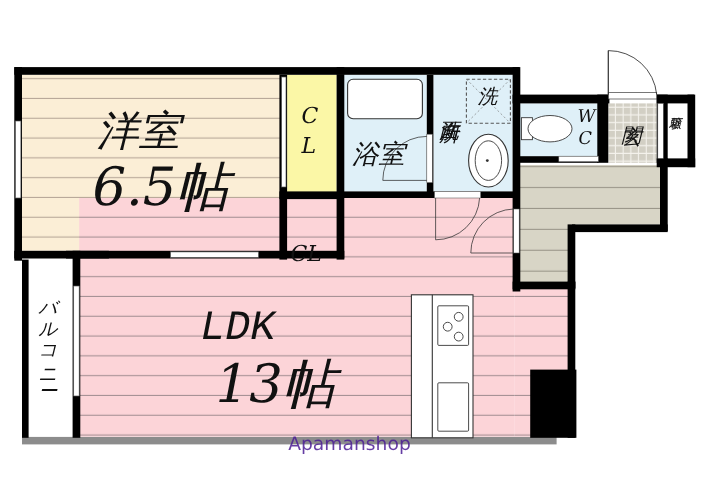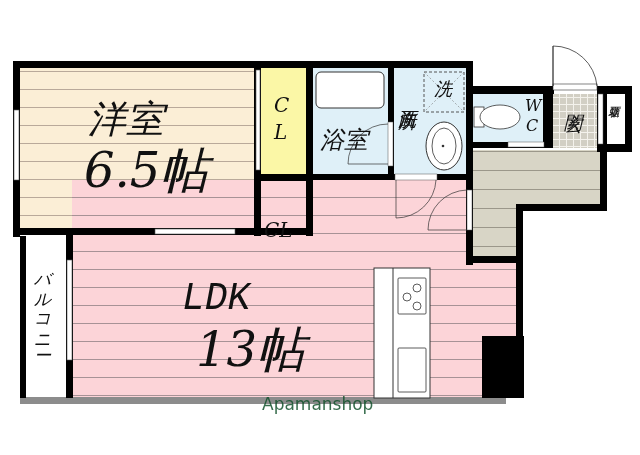--- a/index.html
+++ b/index.html
@@ -135,13 +135,13 @@
 <div class="abs-text" style="left:434px;top:80px;font-size:18px;">洗</div>
 
 <div class="abs-text" style="left:525px;top:98px;font-size:16px;">W</div>
 <div class="abs-text" style="left:526px;top:118px;font-size:16px;">C</div>
 
 <div class="abs-text vtext" style="left:564px;top:100px;font-size:18px;">玄関</div>
 <div class="abs-text vtext" style="left:608px;top:98px;font-size:11px;">下駄箱</div>
 
 <div class="abs-text vtext" style="left:34px;top:260px;font-size:17px;letter-spacing:2px;">バルコニー</div>
 
-<div class="abs-text" style="left:262px;top:396px;font-size:17px;font-style:normal;font-family:'DejaVu Sans',sans-serif;color:#14532d;opacity:0.85;">Apamanshop</div>
+<div class="abs-text" style="left:262px;top:396px;font-size:17px;font-style:normal;font-family:'DejaVu Sans',sans-serif;color:#4c1d95;opacity:0.85;">Apamanshop</div>
 
 </body></html>

